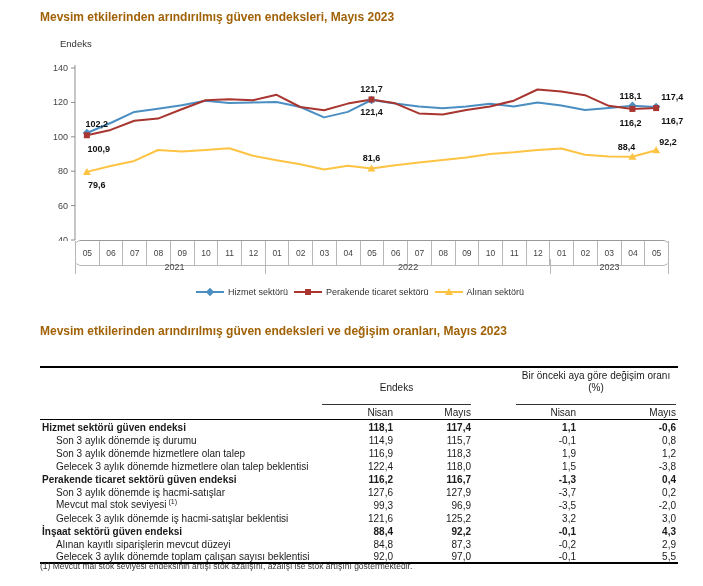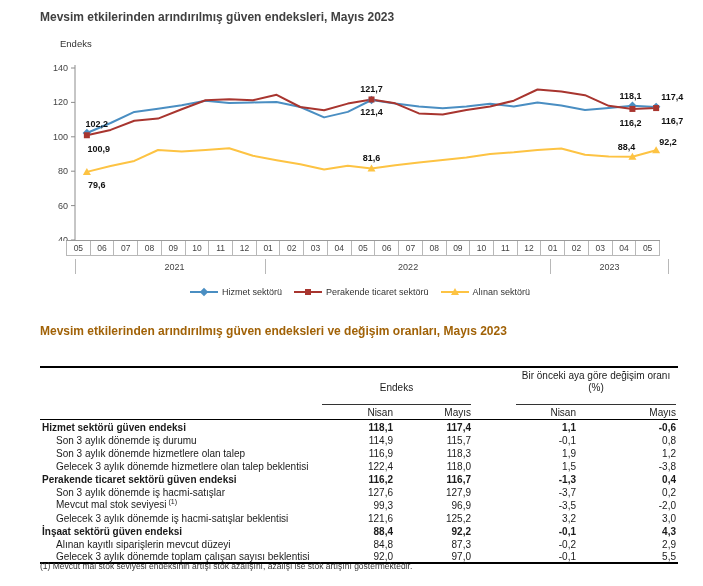--- a/index.html
+++ b/index.html
@@ -1,37 +1,37 @@
 <!DOCTYPE html>
 <html><head>
 <meta charset="utf-8">
 <style>
   * { box-sizing: border-box; margin: 0; padding: 0; }
   html,body { background:#fff; }
   body { font-family: "Liberation Sans", sans-serif; color:#1a1a1a; }
   #stage { position:relative; width:703px; height:586px; background:#fff; overflow:hidden; }
 
-  .chart-title { position:absolute; left:40px; top:10px; font-size:12px; font-weight:bold; color:#404040; }
+  .chart-title { position:absolute; left:40px; top:10px; font-size:12px; font-weight:bold; color:#a16207; }
   .y-axis-title { position:absolute; left:60px; top:38px; font-size:9.5px; color:#333; }
 
   #chart-svg { position:absolute; left:38px; top:53px; }
 
   
-  .month-row { position:absolute; left:66px; top:240px; width:594px; height:16px; display:flex;
-               border-top:1px solid #999; border-bottom:1px solid #b8b8b8; }
+  .month-row { position:absolute; left:75px; top:240px; width:594px; height:26px; display:flex;
+               border-top:1px solid #999; border-bottom:1px solid #b8b8b8;border-radius:6px; }
   .month-cell { flex:1 1 0; border-left:1px solid #b8b8b8; display:flex; align-items:center; justify-content:center;
                 font-size:8.5px; color:#444; }
   .month-cell:last-child { border-right:1px solid #b8b8b8; }
   .year-row { position:absolute; left:75px; top:259px; width:594px; height:15px; display:flex; }
   .year-cell { border-left:1px solid #b8b8b8; display:flex; align-items:center; justify-content:center;
                font-size:9px; color:#444; }
   .year-cell:last-child { border-right:1px solid #b8b8b8; }
 
   
-  .legend { position:absolute; left:40px; top:287px; width:640px; display:flex; justify-content:center; gap:12px; }
+  .legend { position:absolute; left:40px; top:287px; width:640px; display:flex; justify-content:center; gap:6px; }
   .legend-item { display:flex; align-items:center; gap:4px; font-size:9px; color:#333; }
 
   .table-title { position:absolute; left:40px; top:324px; font-size:12px; font-weight:bold; color:#a16207; }
 
   
   .data-table { position:absolute; left:40px; top:366px; width:638px; border-collapse:collapse;
                 font-size:10px; color:#1a1a1a; }
   .data-table th, .data-table td { padding:0 2px; vertical-align:bottom; font-weight:normal; }
   .data-table thead { border-top:2px solid #000; }
   .grp { font-size:10px; text-align:center; border-bottom:1px solid #333; padding:2px 0 11px 0; line-height:1.15; }

